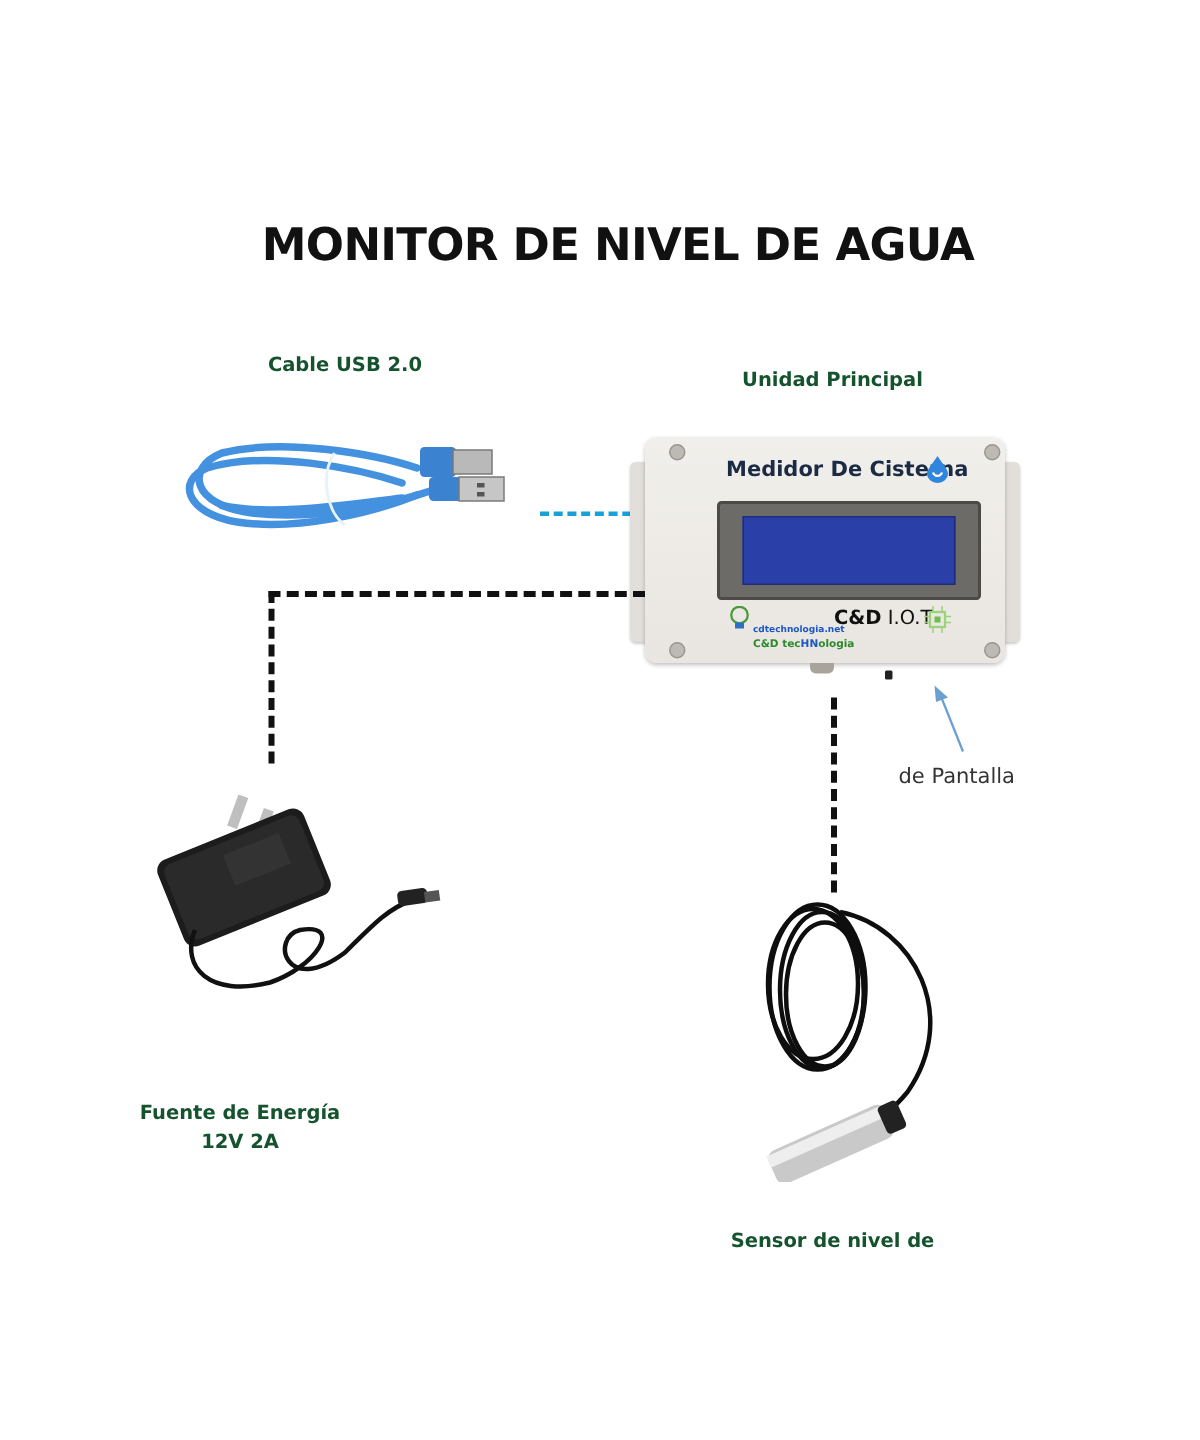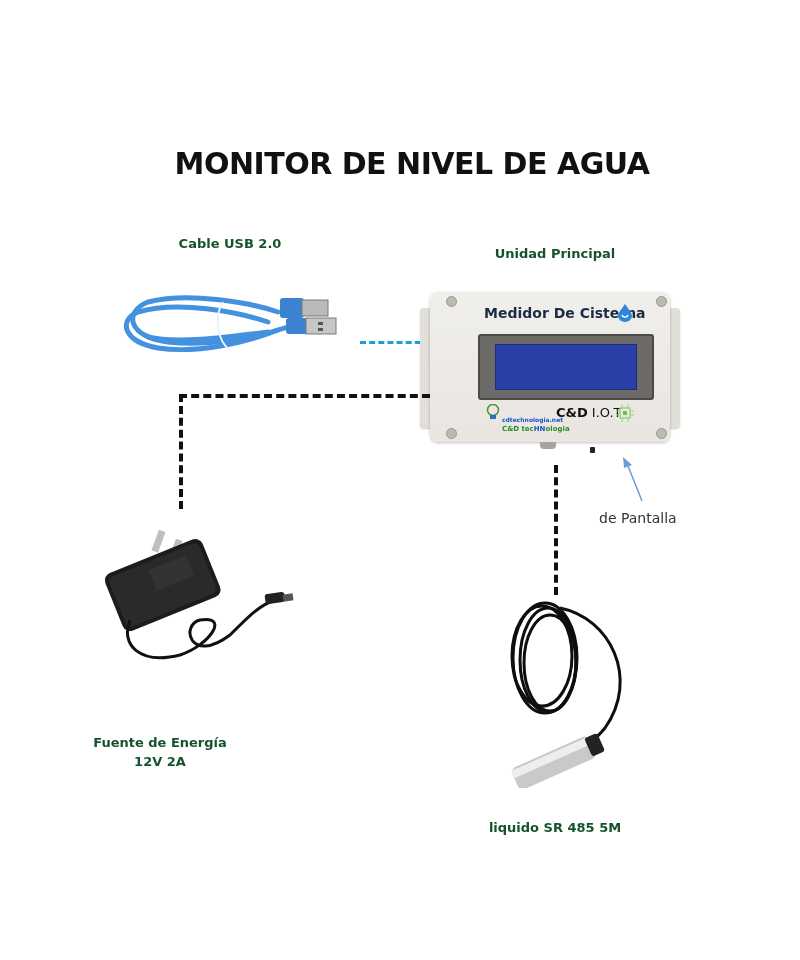--- a/index.html
+++ b/index.html
@@ -163,14 +163,14 @@
     <ellipse cx="60" cy="65" rx="26" ry="48"></ellipse>
     <path d="M70 10 C120 20 150 80 115 130 C105 142 100 145 92 148"></path>
   </g>
   <g transform="rotate(-24 70 160)">
     <rect x="20" y="150" width="85" height="24" rx="6" fill="#c9c9c9"></rect>
     <rect x="20" y="152" width="85" height="8" fill="#eeeeee"></rect>
     <rect x="100" y="152" width="14" height="20" rx="3" fill="#222"></rect>
   </g>
 </svg>
 <div class="abs label" style="left:470px; top:818px; width:170px;">
-  <div>liquido SR 485 5M</div>
+  <div>Sensor de nivel de</div>
 </div>
 
 </body></html>

